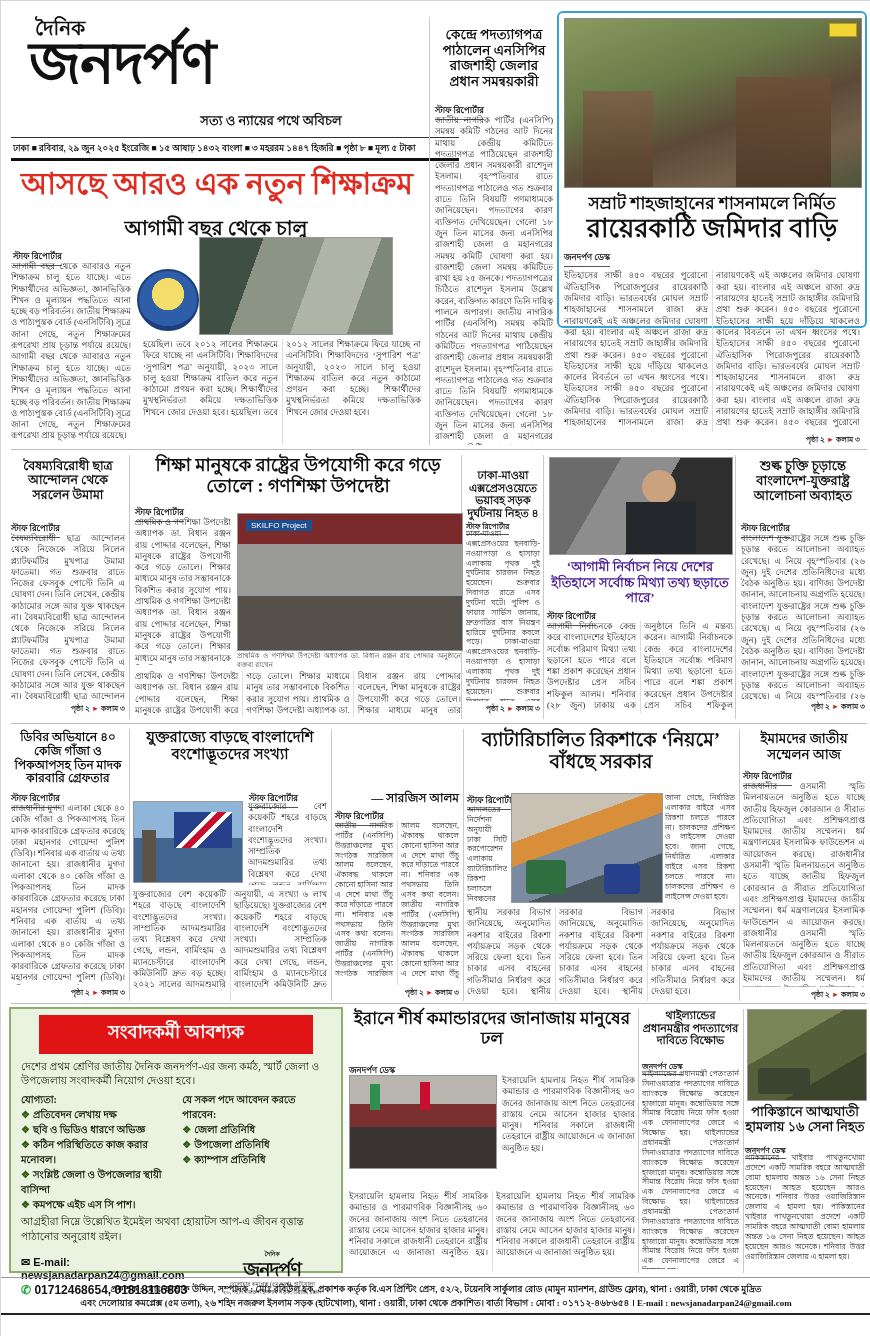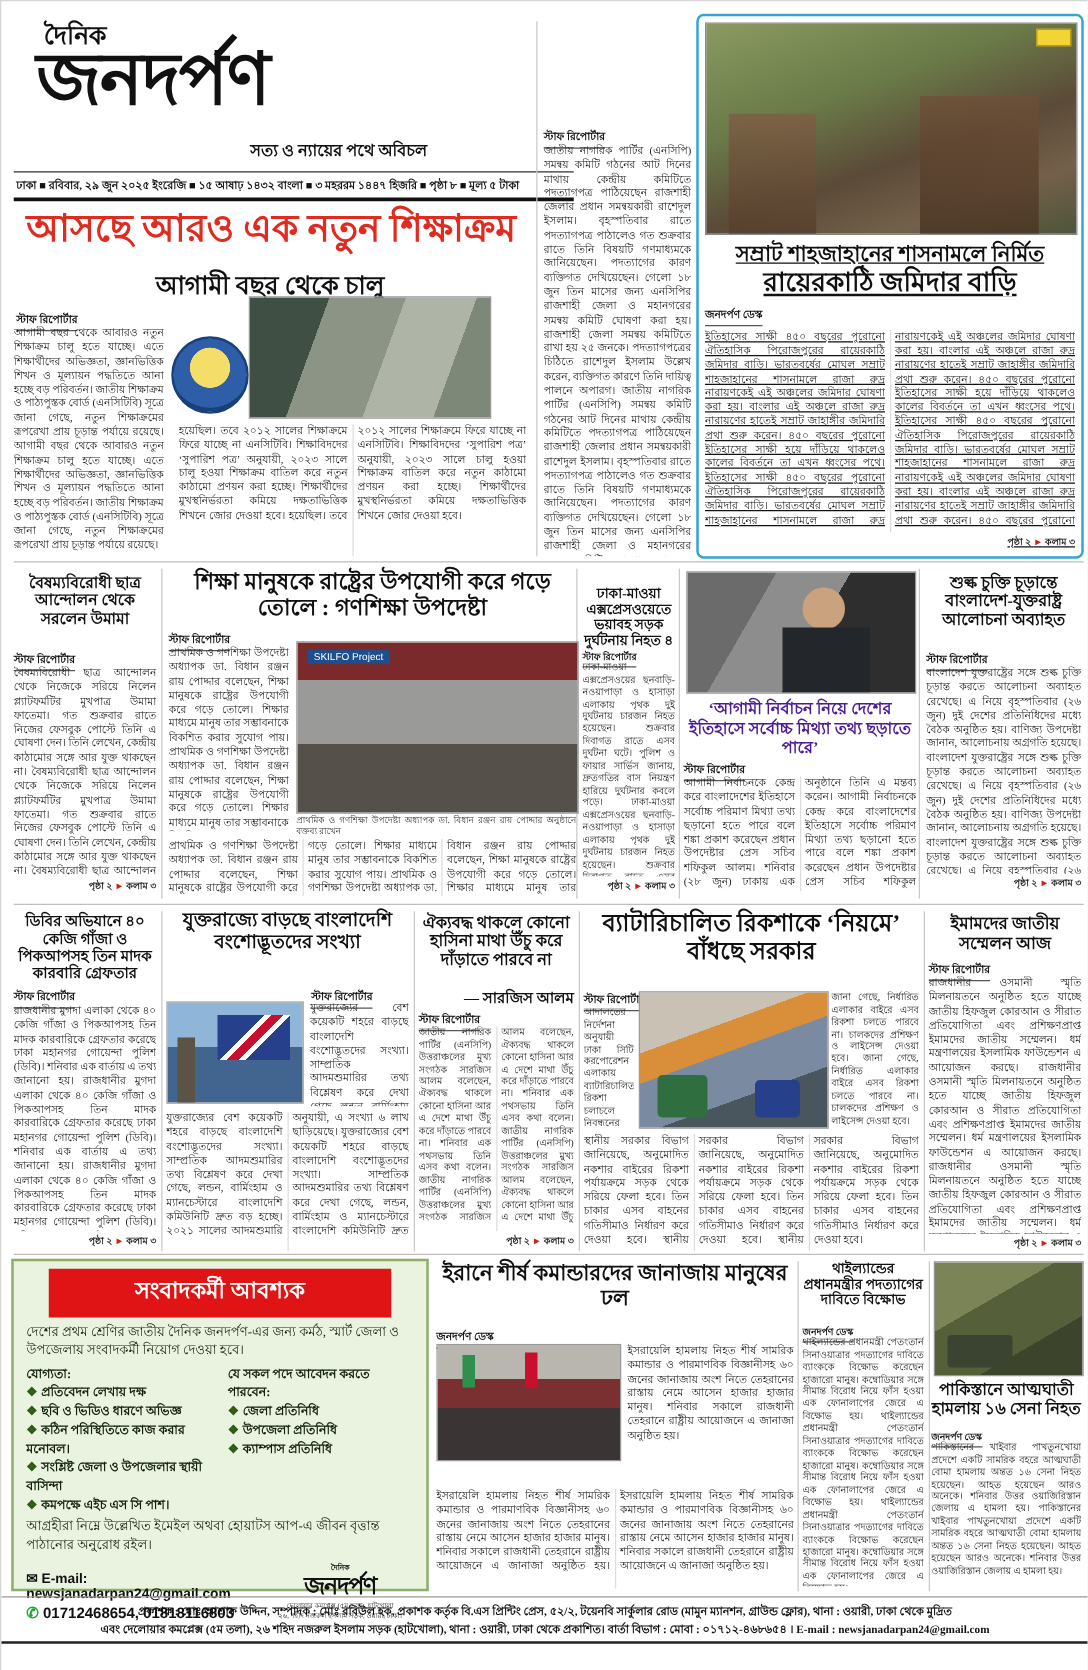--- a/index.html
+++ b/index.html
@@ -39,31 +39,32 @@
 <div id="page">
 
   <div class="abs" style="left:34px;top:12px;font-size:20px;font-weight:bold;">দৈনিক</div>
   <div class="abs masthead-title" style="left:28px;top:34px;font-size:58px;">জনদর্পণ</div>
   <div class="abs" style="left:120px;top:110px;width:300px;text-align:center;font-size:13px;font-weight:bold;">সত্য ও ন্যায়ের পথে অবিচল</div>
   <div class="abs" style="left:10px;top:136px;width:448px;height:1px;background:#333;"></div>
   <div class="abs" style="left:12px;top:140px;width:444px;font-size:8.8px;font-weight:bold;">ঢাকা ■ রবিবার, ২৯ জুন ২০২৫ ইংরেজি ■ ১৫ আষাঢ় ১৪৩২ বাংলা ■ ৩ মহররম ১৪৪৭ হিজরি ■ পৃষ্ঠা ৮ ■ মূল্য ৫ টাকা</div>
   <div class="abs" style="left:10px;top:157px;width:448px;height:3px;background:#111;"></div>
 
   <div class="vline" style="left:428px;top:16px;height:428px;"></div>
+  <div class="abs hl" style="left:434px;top:26px;width:118px;font-size:13.5px;">কেন্দ্রে পদত্যাগপত্র পাঠালেন এনসিপির রাজশাহী জেলার প্রধান সমন্বয়কারী</div>
   <div class="abs" style="left:434px;top:98px;"><span class="bl">স্টাফ রিপোর্টার</span></div>
   <div class="abs bd" style="left:434px;top:114px;width:118px;height:330px;">জাতীয় নাগরিক পার্টির (এনসিপি) সমন্বয় কমিটি গঠনের আট দিনের মাথায় কেন্দ্রীয় কমিটিতে পদত্যাগপত্র পাঠিয়েছেন রাজশাহী জেলার প্রধান সমন্বয়কারী রাশেদুল ইসলাম। বৃহস্পতিবার রাতে পদত্যাগপত্র পাঠালেও গত শুক্রবার রাতে তিনি বিষয়টি গণমাধ্যমকে জানিয়েছেন। পদত্যাগের কারণ ব্যক্তিগত দেখিয়েছেন। গেলো ১৮ জুন তিন মাসের জন্য এনসিপির রাজশাহী জেলা ও মহানগরের সমন্বয় কমিটি ঘোষণা করা হয়। রাজশাহী জেলা সমন্বয় কমিটিতে রাখা হয় ২৫ জনকে। পদত্যাগপত্রের চিঠিতে রাশেদুল ইসলাম উল্লেখ করেন, ব্যক্তিগত কারণে তিনি দায়িত্ব পালনে অপারগ। জাতীয় নাগরিক পার্টির (এনসিপি) সমন্বয় কমিটি গঠনের আট দিনের মাথায় কেন্দ্রীয় কমিটিতে পদত্যাগপত্র পাঠিয়েছেন রাজশাহী জেলার প্রধান সমন্বয়কারী রাশেদুল ইসলাম। বৃহস্পতিবার রাতে পদত্যাগপত্র পাঠালেও গত শুক্রবার রাতে তিনি বিষয়টি গণমাধ্যমকে জানিয়েছেন। পদত্যাগের কারণ ব্যক্তিগত দেখিয়েছেন। গেলো ১৮ জুন তিন মাসের জন্য এনসিপির রাজশাহী জেলা ও মহানগরের সমন্বয় কমিটি ঘোষণা করা হয়। রাজশাহী জেলা সমন্বয় কমিটিতে রাখা হয় ২৫ জনকে। পদত্যাগপত্রের চিঠিতে রাশেদুল ইসলাম উল্লেখ করেন, ব্যক্তিগত কারণে তিনি দায়িত্ব পালনে অপারগ। জাতীয় নাগরিক পার্টির (এনসিপি) সমন্বয় কমিটি গঠনের আট দিনের মাথায় কেন্দ্রীয় কমিটিতে পদত্যাগপত্র পাঠিয়েছেন রাজশাহী জেলার প্রধান সমন্বয়কারী রাশেদুল ইসলাম। বৃহস্পতিবার রাতে পদত্যাগপত্র পাঠালেও গত শুক্রবার রাতে তিনি বিষয়টি গণমাধ্যমকে জানিয়েছেন। পদত্যাগের কারণ ব্যক্তিগত দেখিয়েছেন। গেলো ১৮ জুন তিন মাসের জন্য এনসিপির রাজশাহী জেলা ও মহানগরের সমন্বয় কমিটি ঘোষণা করা হয়। রাজশাহী জেলা সমন্বয় কমিটিতে রাখা হয় ২৫ জনকে। পদত্যাগপত্রের চিঠিতে রাশেদুল ইসলাম উল্লেখ করেন, ব্যক্তিগত কারণে তিনি দায়িত্ব পালনে অপারগ।</div>
 
-  <div class="abs" style="left:556px;top:10px;width:310px;height:436px;border:2px solid #35a3d4;border-radius:6px;box-sizing:border-box;padding:5px;text-decoration:underline;">
+  <div class="abs" style="left:556px;top:10px;width:310px;height:317px;border:2px solid #35a3d4;border-radius:6px;box-sizing:border-box;padding:5px;">
     <div style="position:relative;width:100%;height:168px;border:1px solid #888;overflow:hidden;background:linear-gradient(160deg,#8a9a60 0%,#6a7a48 35%,#5b4a38 60%,#74604a 80%,#4c553a 100%);">
       <div style="position:absolute;right:4px;top:4px;width:26px;height:12px;background:#f2d434;border:1px solid #b89a10;"></div>
       <div style="position:absolute;left:18px;bottom:0;width:70px;height:96px;background:linear-gradient(#7d5f45,#553f2c);opacity:.85;"></div>
       <div style="position:absolute;right:30px;bottom:0;width:95px;height:110px;background:linear-gradient(#6e5038,#4a3524);opacity:.85;"></div>
     </div>
     <div class="hl" style="margin-top:6px;font-size:17px;">সম্রাট শাহজাহানের শাসনামলে নির্মিত</div>
-    <div class="hl" style="font-size:21px;">রায়েরকাঠি জমিদার বাড়ি</div>
+    <div class="hl" style="font-size:26px;">রায়েরকাঠি জমিদার বাড়ি</div>
     <div style="margin-top:3px;"><span class="bl">জনদর্পণ ডেস্ক</span></div>
     <div class="bd cols2" style="height:162px;">ইতিহাসের সাক্ষী ৪৫০ বছরের পুরোনো ঐতিহাসিক পিরোজপুরের রায়েরকাঠি জমিদার বাড়ি। ভারতবর্ষের মোঘল সম্রাট শাহজাহানের শাসনামলে রাজা রুদ্র নারায়ণকেই এই অঞ্চলের জমিদার ঘোষণা করা হয়। বাংলার এই অঞ্চলে রাজা রুদ্র নারায়ণের হাতেই সম্রাট জাহাঙ্গীর জমিদারি প্রথা শুরু করেন। ৪৫০ বছরের পুরোনো ইতিহাসের সাক্ষী হয়ে দাঁড়িয়ে থাকলেও কালের বিবর্তনে তা এখন ধ্বংসের পথে। ইতিহাসের সাক্ষী ৪৫০ বছরের পুরোনো ঐতিহাসিক পিরোজপুরের রায়েরকাঠি জমিদার বাড়ি। ভারতবর্ষের মোঘল সম্রাট শাহজাহানের শাসনামলে রাজা রুদ্র নারায়ণকেই এই অঞ্চলের জমিদার ঘোষণা করা হয়। বাংলার এই অঞ্চলে রাজা রুদ্র নারায়ণের হাতেই সম্রাট জাহাঙ্গীর জমিদারি প্রথা শুরু করেন। ৪৫০ বছরের পুরোনো ইতিহাসের সাক্ষী হয়ে দাঁড়িয়ে থাকলেও কালের বিবর্তনে তা এখন ধ্বংসের পথে। ইতিহাসের সাক্ষী ৪৫০ বছরের পুরোনো ঐতিহাসিক পিরোজপুরের রায়েরকাঠি জমিদার বাড়ি। ভারতবর্ষের মোঘল সম্রাট শাহজাহানের শাসনামলে রাজা রুদ্র নারায়ণকেই এই অঞ্চলের জমিদার ঘোষণা করা হয়। বাংলার এই অঞ্চলে রাজা রুদ্র নারায়ণের হাতেই সম্রাট জাহাঙ্গীর জমিদারি প্রথা শুরু করেন। ৪৫০ বছরের পুরোনো ইতিহাসের সাক্ষী হয়ে দাঁড়িয়ে থাকলেও কালের বিবর্তনে তা এখন ধ্বংসের পথে।</div>
     <div class="jump" style="margin-top:2px;">
       <span>পৃষ্ঠা ২</span>
       <span class="arr">►</span>
       <span>কলাম ৩</span>
     </div>
   </div>
 
   <div class="abs hl hl-red" style="left:12px;top:166px;width:408px;font-size:30px;">আসছে আরও এক নতুন শিক্ষাক্রম</div>
@@ -145,21 +146,20 @@
   <div class="abs" style="left:248px;top:786px;"><span class="bl">স্টাফ রিপোর্টার</span></div>
   <div class="abs bd" style="left:132px;top:800px;width:194px;height:84px;">
     <div class="float-photo" style="width:108px;height:80px;background:linear-gradient(180deg,#8fb6d9 0 45%,#42658f 45%);position:relative;">
       <div style="position:absolute;left:8px;bottom:0;width:14px;height:52px;background:#5a5346;"></div>
       <div style="position:absolute;right:10px;top:10px;width:58px;height:36px;background:linear-gradient(135deg,#27408b 0 40%,#ffffff 40% 46%,#c8102e 46% 56%,#ffffff 56% 62%,#27408b 62%);"></div>
     </div>
     <span>যুক্তরাজ্যের বেশ কয়েকটি শহরে বাড়ছে বাংলাদেশি বংশোদ্ভূতদের সংখ্যা। সাম্প্রতিক আদমশুমারির তথ্য বিশ্লেষণ করে দেখা গেছে, লন্ডন, বার্মিংহাম ও ম্যানচেস্টারে বাংলাদেশি কমিউনিটি দ্রুত বড় হচ্ছে। ২০২১ সালের আদমশুমারি অনুযায়ী, এ সংখ্যা ৬ লাখ ছাড়িয়েছে।</span>
   </div>
   <div class="abs bd cols2" style="left:132px;top:888px;width:194px;height:112px;">যুক্তরাজ্যের বেশ কয়েকটি শহরে বাড়ছে বাংলাদেশি বংশোদ্ভূতদের সংখ্যা। সাম্প্রতিক আদমশুমারির তথ্য বিশ্লেষণ করে দেখা গেছে, লন্ডন, বার্মিংহাম ও ম্যানচেস্টারে বাংলাদেশি কমিউনিটি দ্রুত বড় হচ্ছে। ২০২১ সালের আদমশুমারি অনুযায়ী, এ সংখ্যা ৬ লাখ ছাড়িয়েছে। যুক্তরাজ্যের বেশ কয়েকটি শহরে বাড়ছে বাংলাদেশি বংশোদ্ভূতদের সংখ্যা। সাম্প্রতিক আদমশুমারির তথ্য বিশ্লেষণ করে দেখা গেছে, লন্ডন, বার্মিংহাম ও ম্যানচেস্টারে বাংলাদেশি কমিউনিটি দ্রুত বড় হচ্ছে। ২০২১ সালের আদমশুমারি অনুযায়ী, এ সংখ্যা ৬ লাখ ছাড়িয়েছে।</div>
 
-  <div class="abs hl" style="left:334px;top:730px;width:124px;font-size:13px;">ঐক্যবদ্ধ থাকলে কোনো হাসিনা মাথা উঁচু করে দাঁড়াতে পারবে না</div>
   <div class="abs" style="left:334px;top:788px;width:124px;text-align:right;font-size:12px;font-weight:bold;">— সারজিস আলম</div>
   <div class="abs" style="left:334px;top:804px;"><span class="bl">স্টাফ রিপোর্টার</span></div>
   <div class="abs bd-sm cols2" style="left:334px;top:820px;width:124px;height:164px;">জাতীয় নাগরিক পার্টির (এনসিপি) উত্তরাঞ্চলের মুখ্য সংগঠক সারজিস আলম বলেছেন, ঐক্যবদ্ধ থাকলে কোনো হাসিনা আর এ দেশে মাথা উঁচু করে দাঁড়াতে পারবে না। শনিবার এক পথসভায় তিনি এসব কথা বলেন। জাতীয় নাগরিক পার্টির (এনসিপি) উত্তরাঞ্চলের মুখ্য সংগঠক সারজিস আলম বলেছেন, ঐক্যবদ্ধ থাকলে কোনো হাসিনা আর এ দেশে মাথা উঁচু করে দাঁড়াতে পারবে না। শনিবার এক পথসভায় তিনি এসব কথা বলেন। জাতীয় নাগরিক পার্টির (এনসিপি) উত্তরাঞ্চলের মুখ্য সংগঠক সারজিস আলম বলেছেন, ঐক্যবদ্ধ থাকলে কোনো হাসিনা আর এ দেশে মাথা উঁচু করে দাঁড়াতে পারবে না। শনিবার এক পথসভায় তিনি এসব কথা বলেন।</div>
   <div class="abs jump" style="left:334px;top:986px;width:124px;">
     <span>পৃষ্ঠা ২</span>
     <span class="arr">►</span>
     <span>কলাম ৩</span>
   </div>
 
   <div class="abs hl" style="left:466px;top:728px;width:268px;font-size:19px;">ব্যাটারিচালিত রিকশাকে ‘নিয়মে’ বাঁধছে সরকার</div>

